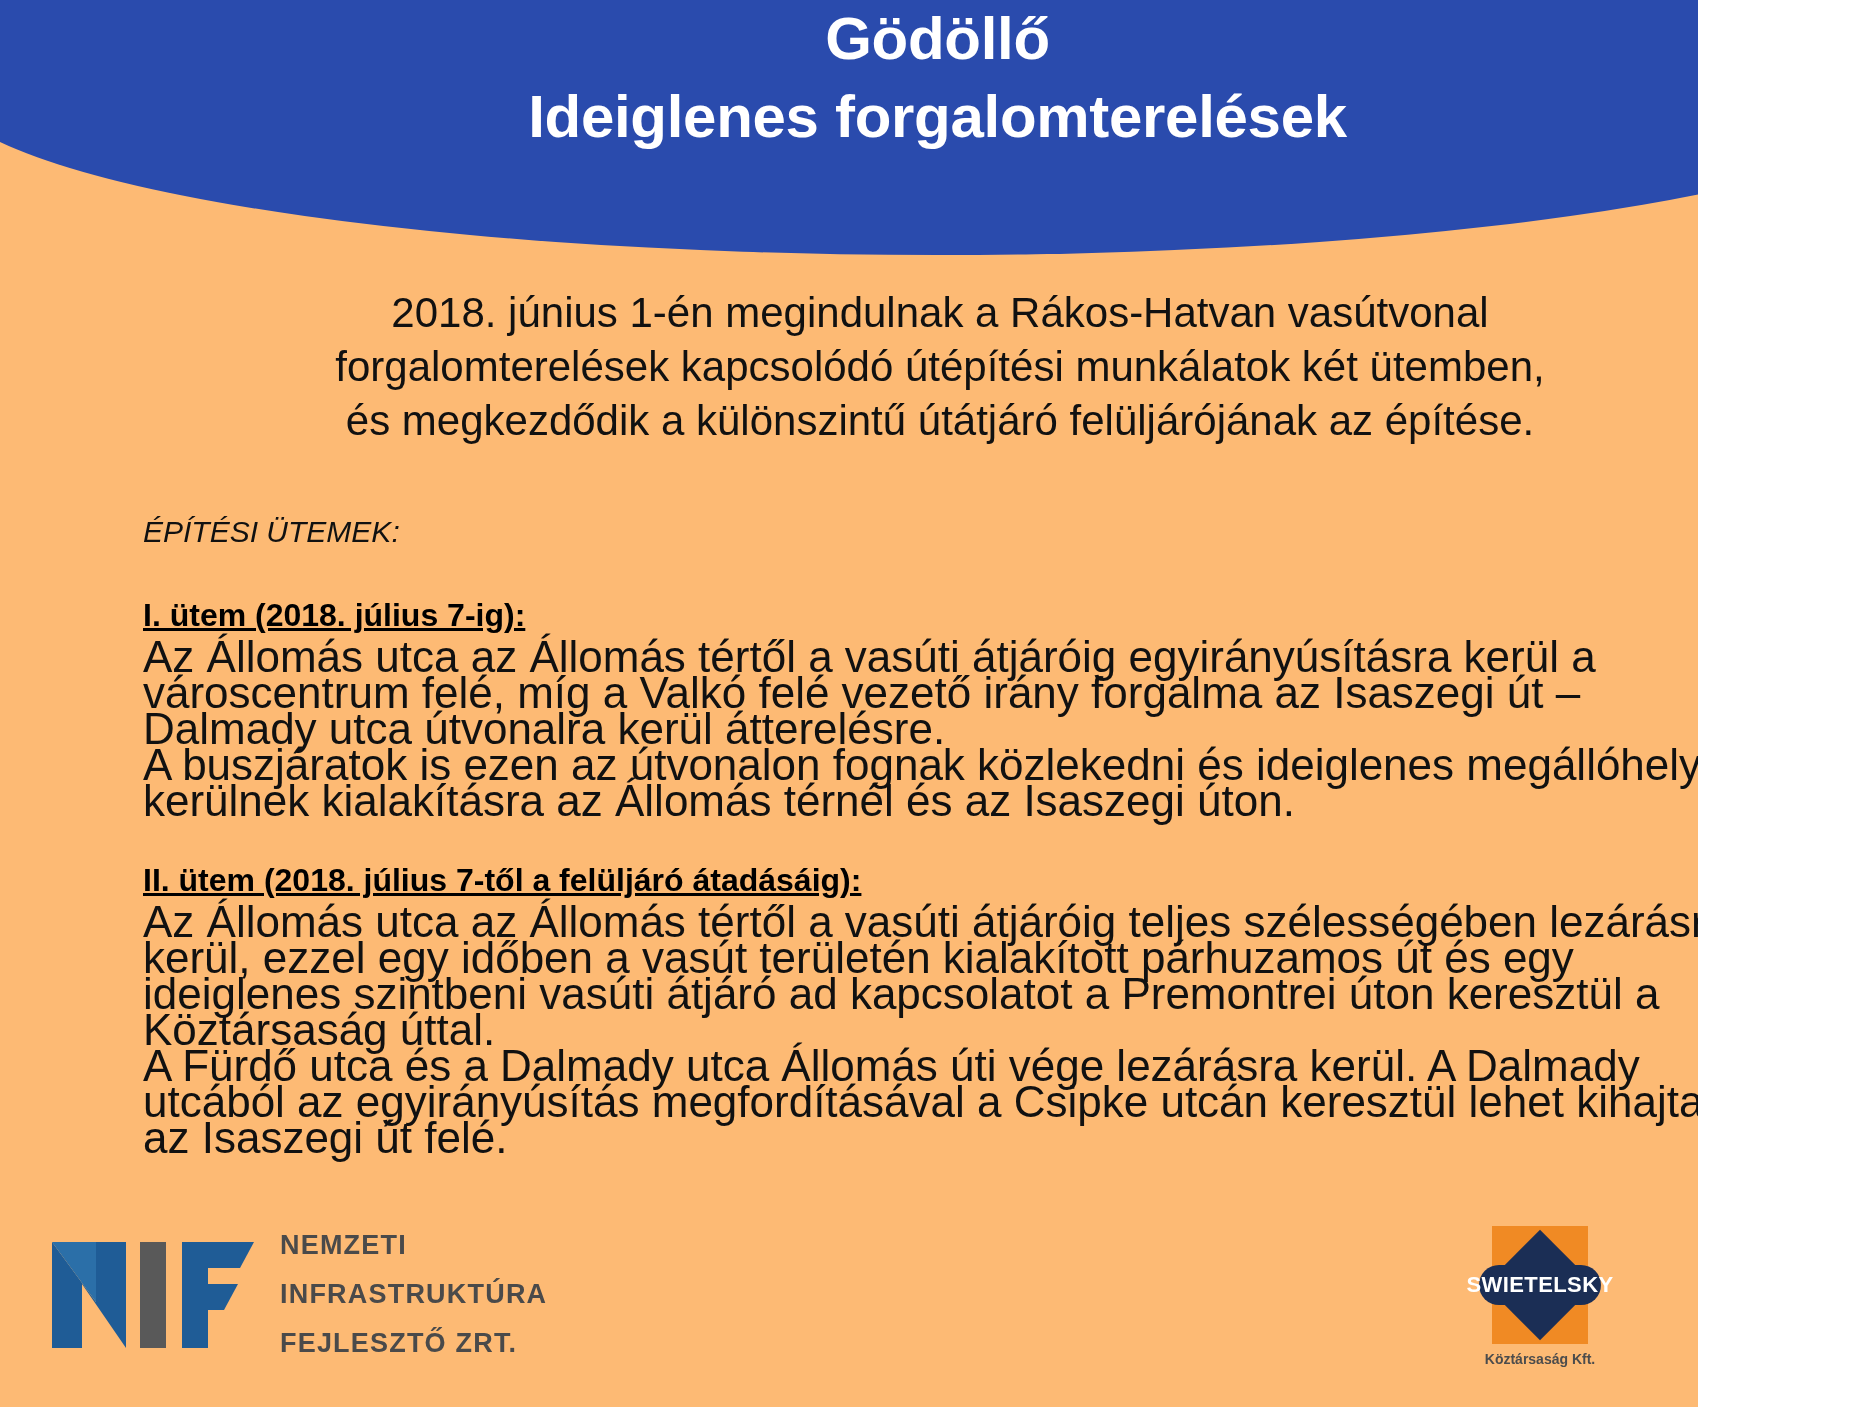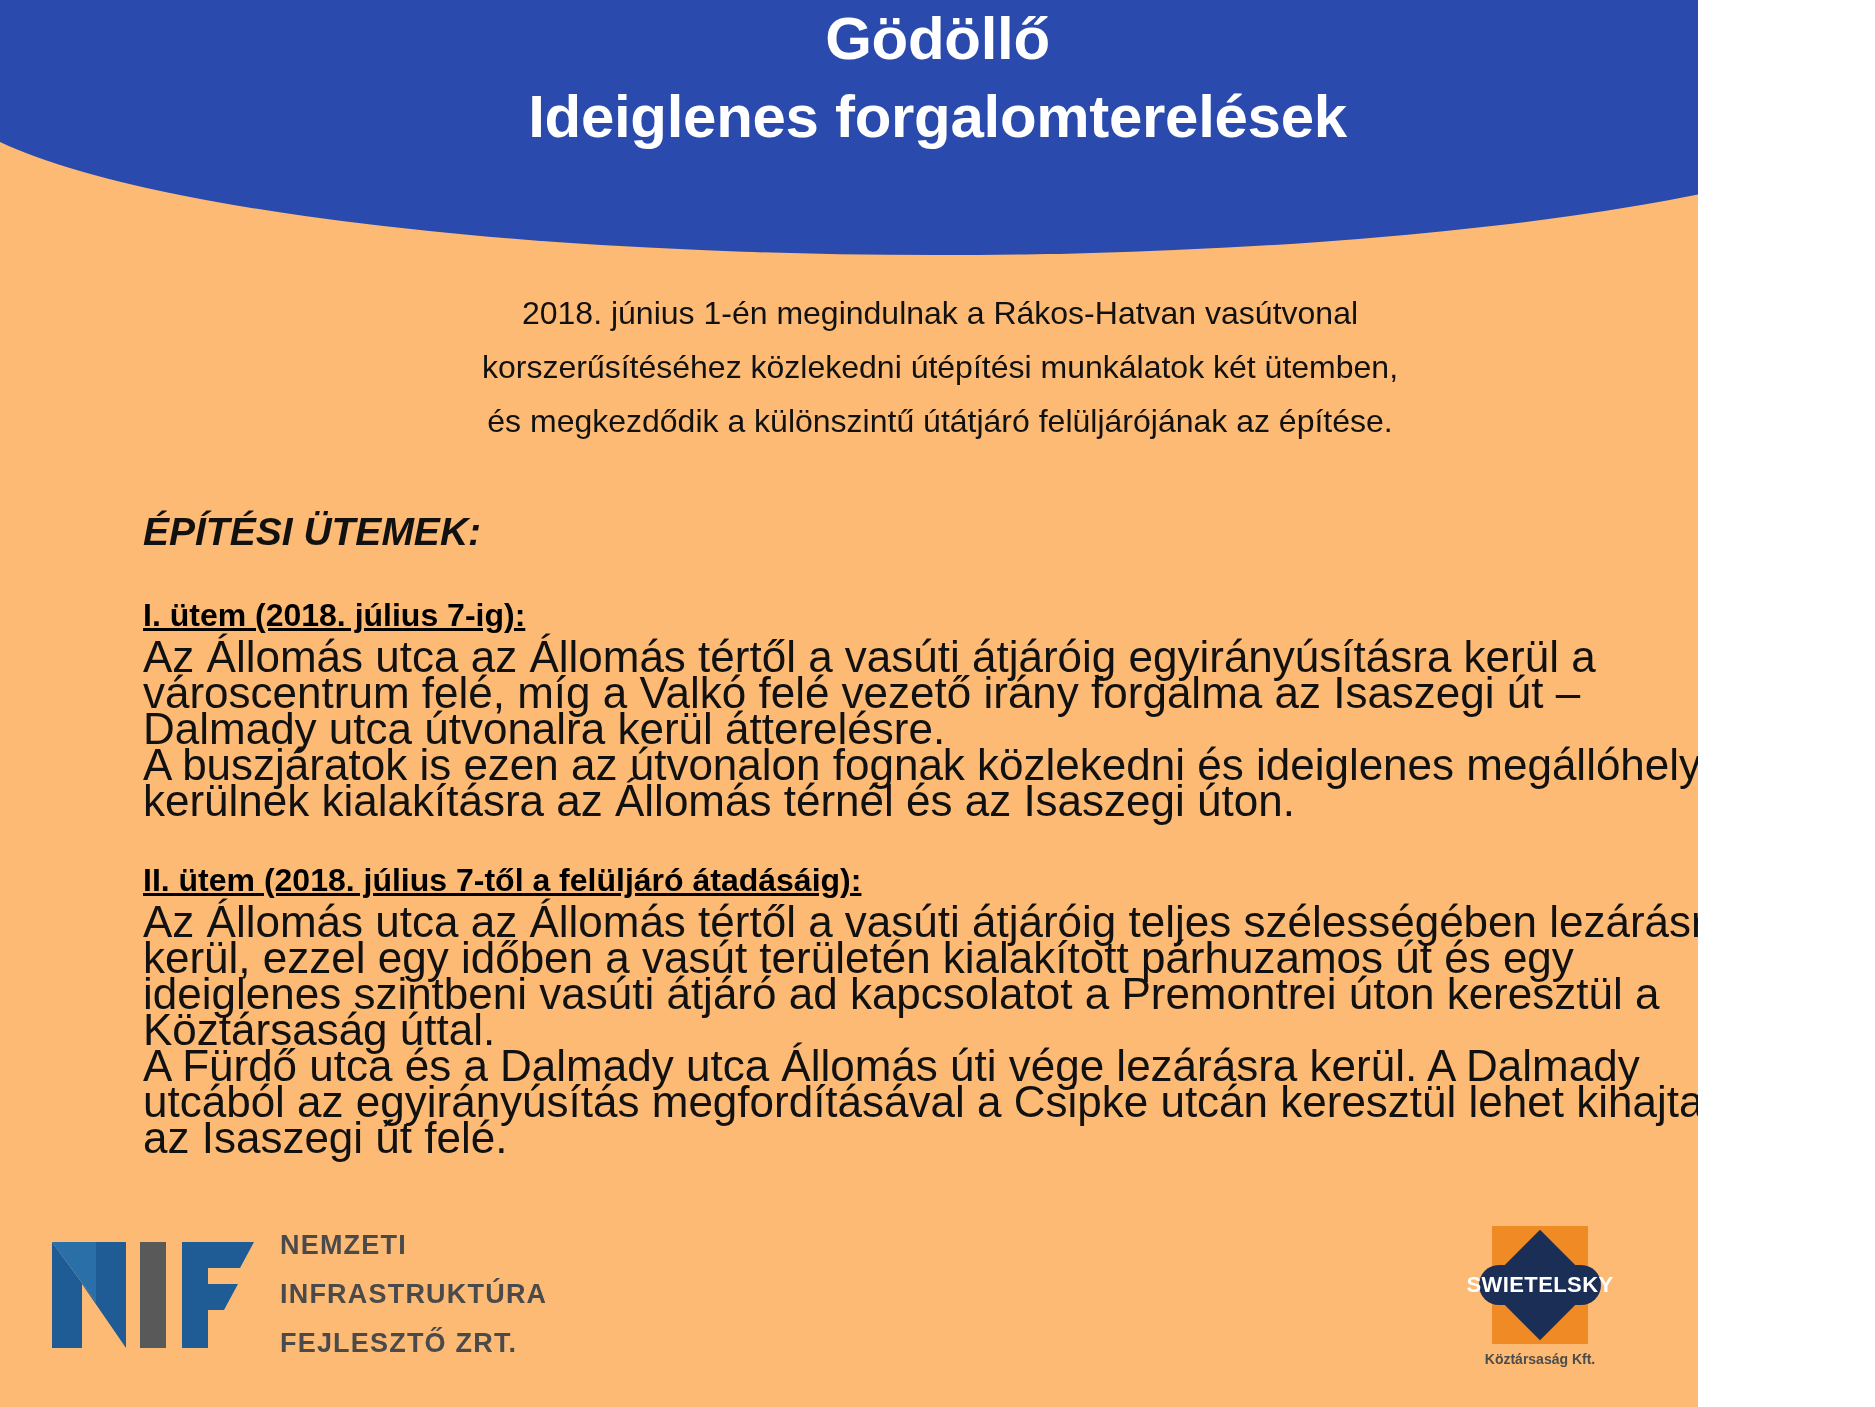--- a/index.html
+++ b/index.html
@@ -49,39 +49,38 @@
     white-space: nowrap;
   }
 
   
   .intro {
     position: absolute;
     left: 100px;
     top: 286px;
     width: 1680px;
     text-align: center;
-    font-size: 32px;
+    font-size: 42px;
     line-height: 54px;
     color: #111111;
   }
 
   
   .body-block {
     position: absolute;
     left: 143px;
     top: 514px;
     width: 1620px;
   }
   .section-kicker {
     font-style: italic;
-    font-size: 39px;
+    font-size: 30px;
     line-height: 36px;
     color: #111111;
     margin: 0 0 44px 0;
-    font-weight: bold;
   }
   .phase {
     margin: 0 0 40px 0;
   }
   .phase:last-child { margin-bottom: 0; }
   .phase-heading {
     font-weight: bold;
     text-decoration: underline;
     font-size: 32px;
     line-height: 42px;
@@ -201,21 +200,21 @@
 
   <div class="header-banner">
     <div class="header-inner">
       <div class="header-title-line">Gödöllő</div>
       <div class="header-title-line">Ideiglenes forgalomterelések</div>
     </div>
   </div>
 
   <div class="intro">
     <div>2018. június 1-én megindulnak a Rákos-Hatvan vasútvonal</div>
-    <div>korszerűsítéséhez közlekedni útépítési munkálatok két ütemben,</div>
+    <div>forgalomterelések kapcsolódó útépítési munkálatok két ütemben,</div>
     <div>és megkezdődik a különszintű útátjáró felüljárójának az építése.</div>
   </div>
 
   <div class="body-block">
 
     <p class="section-kicker">ÉPÍTÉSI ÜTEMEK:</p>
 
     <div class="phase">
       <div class="phase-heading">I. ütem (2018. július 7-ig):</div>
       <p class="phase-para">Az Állomás utca az Állomás tértől a vasúti átjáróig egyirányúsításra kerül a városcentrum felé, míg a Valkó felé vezető irány forgalma az Isaszegi út – Dalmady utca útvonalra kerül átterelésre.</p>

